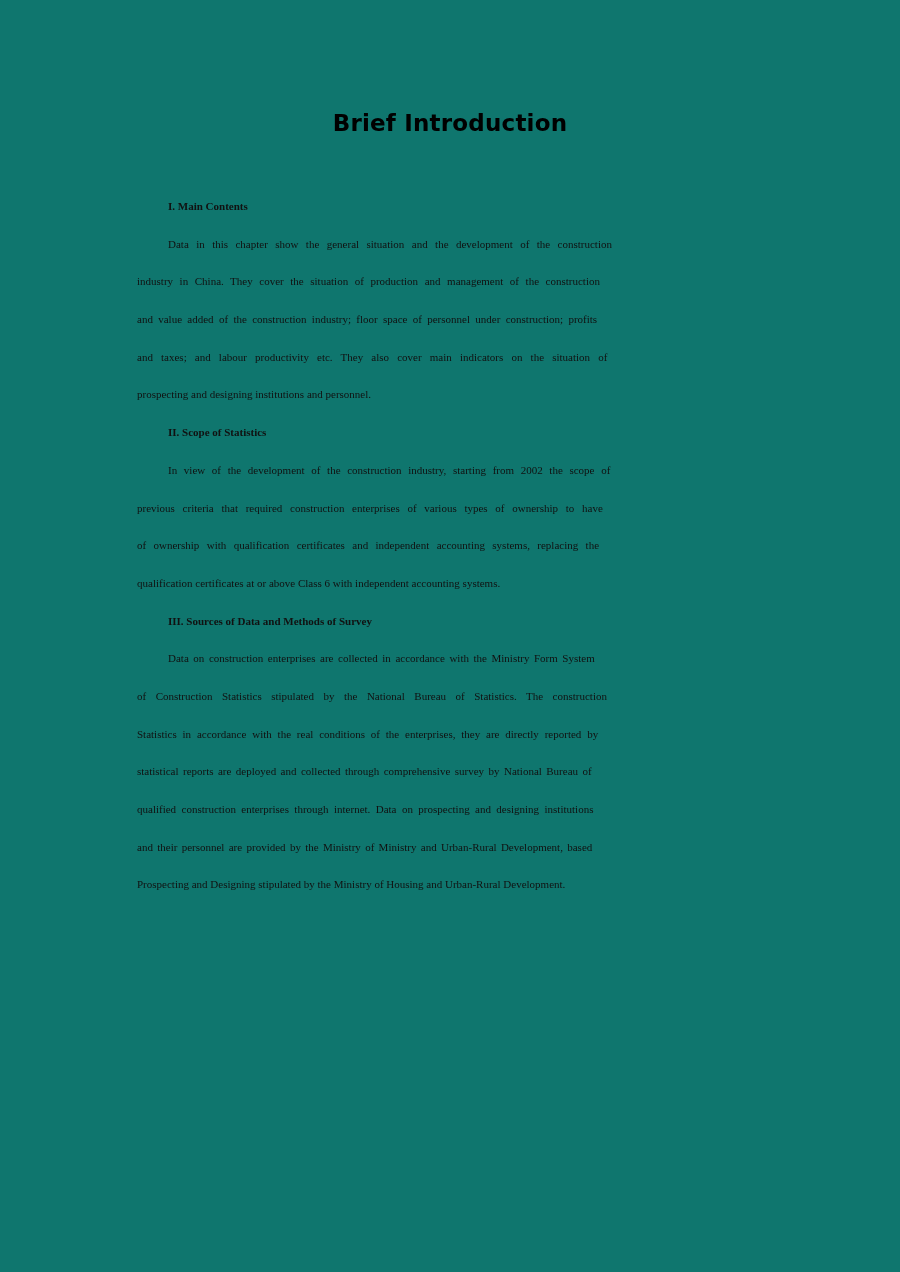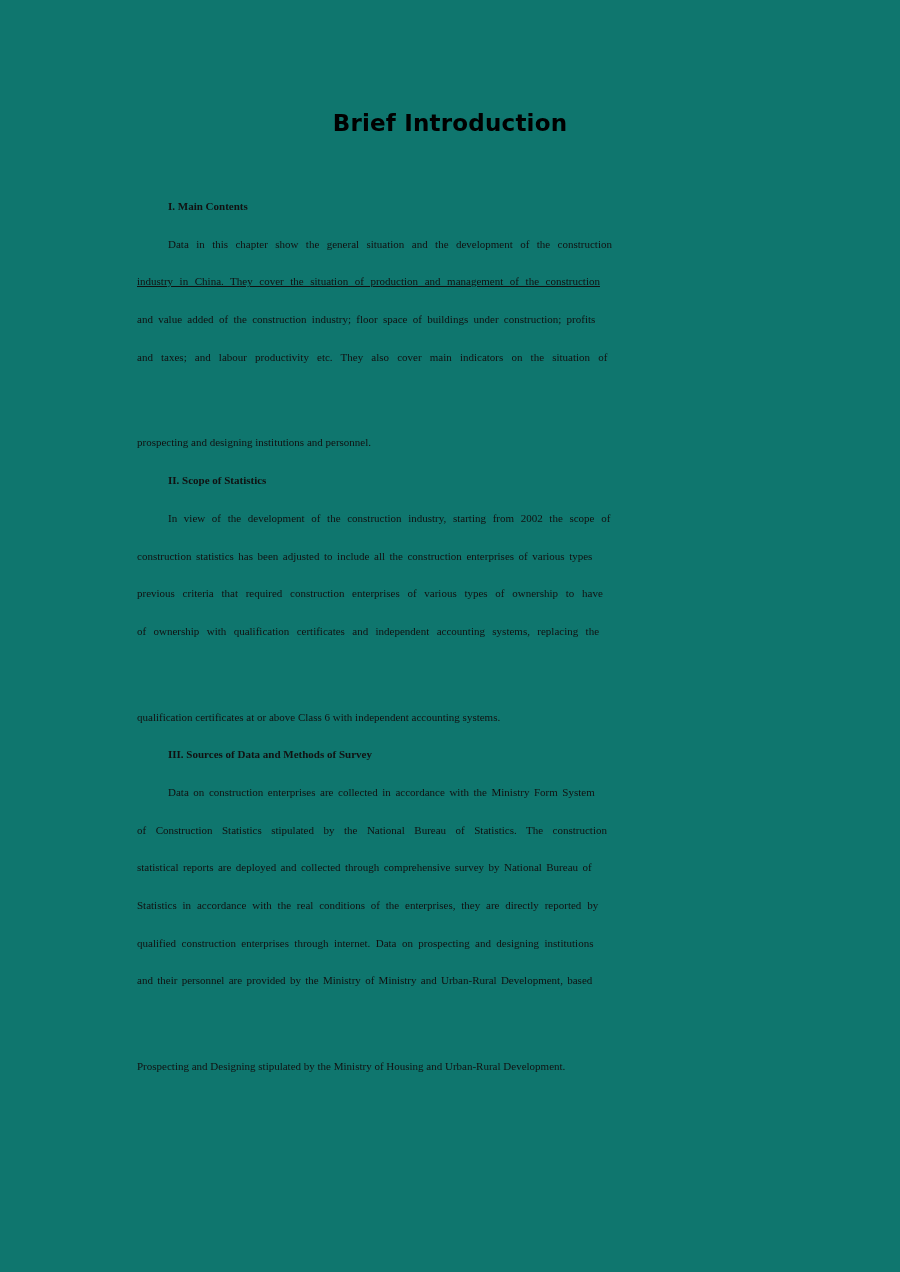--- a/index.html
+++ b/index.html
@@ -20,59 +20,58 @@
     .heading {
       font-weight: bold; height: 37.7px; line-height: 24px;
       padding-left: 31px; margin: 0;
     }
     .line {
       height: 37.7px; line-height: 24px;
       text-align: justify; text-align-last: justify;
       white-space: nowrap; overflow: visible;
     }
     .line.first { padding-left: 31px; }
-    .line.last { text-align-last: left; margin-top: 48px; }
+    .line.last { text-align-last: left; }
     .para { margin: 0; }
   </style>
 </head>
 <body>
 
 <div class="page">
   <div class="title">Brief Introduction</div>
 
   <div class="content">
 
     <div>
       <div class="heading">I. Main Contents</div>
       <div class="para">
         <div class="line first" style="white-space: nowrap; text-align-last: left; word-spacing: 4.66px;">Data in this chapter show the general situation and the development of the construction</div>
-        <div class="line" style="white-space: nowrap; text-align-last: left; word-spacing: 3.81px; text-decoration: underline;">industry in China. They cover the situation of production and management of the construction</div>
-        <div class="line" style="white-space: nowrap; text-align-last: left; word-spacing: 2.57px;">and value added of the construction industry; floor space of buildings under construction; profits</div>
+        <div class="line" style="white-space: nowrap; text-align-last: left; word-spacing: 3.81px;">industry in China. They cover the situation of production and management of the construction</div>
+        <div class="line" style="white-space: nowrap; text-align-last: left; word-spacing: 2.57px;">and value added of the construction industry; floor space of personnel under construction; profits</div>
         <div class="line" style="white-space: nowrap; text-align-last: left; word-spacing: 5.4px;">and taxes; and labour productivity etc. They also cover main indicators on the situation of</div>
         <div class="line last">prospecting and designing institutions and personnel.</div>
       </div>
     </div>
 
     <div>
       <div class="heading">II. Scope of Statistics</div>
       <div class="para">
         <div class="line first" style="white-space: nowrap; text-align-last: left; word-spacing: 3.91px;">In view of the development of the construction industry, starting from 2002 the scope of</div>
-        <div class="line" style="white-space: nowrap; text-align-last: left; word-spacing: 1.78px;">construction statistics has been adjusted to include all the construction enterprises of various types</div>
         <div class="line" style="white-space: nowrap; text-align-last: left; word-spacing: 4.96px;">previous criteria that required construction enterprises of various types of ownership to have</div>
         <div class="line" style="white-space: nowrap; text-align-last: left; word-spacing: 4.63px;">of ownership with qualification certificates and independent accounting systems, replacing the</div>
         <div class="line last">qualification certificates at or above Class 6 with independent accounting systems.</div>
       </div>
     </div>
 
     <div>
       <div class="heading">III. Sources of Data and Methods of Survey</div>
       <div class="para">
         <div class="line first" style="white-space: nowrap; text-align-last: left; word-spacing: 1.81px;">Data on construction enterprises are collected in accordance with the Ministry Form System</div>
         <div class="line" style="white-space: nowrap; text-align-last: left; word-spacing: 6.75px;">of Construction Statistics stipulated by the National Bureau of Statistics. The construction</div>
+        <div class="line" style="white-space: nowrap; text-align-last: left; word-spacing: 3.07px;">Statistics in accordance with the real conditions of the enterprises, they are directly reported by</div>
         <div class="line" style="white-space: nowrap; text-align-last: left; word-spacing: 1.69px;">statistical reports are deployed and collected through comprehensive survey by National Bureau of</div>
-        <div class="line" style="white-space: nowrap; text-align-last: left; word-spacing: 3.07px;">Statistics in accordance with the real conditions of the enterprises, they are directly reported by</div>
         <div class="line" style="white-space: nowrap; text-align-last: left; word-spacing: 2.66px;">qualified construction enterprises through internet. Data on prospecting and designing institutions</div>
         <div class="line" style="white-space: nowrap; text-align-last: left; word-spacing: 1.56px;">and their personnel are provided by the Ministry of Ministry and Urban-Rural Development, based</div>
         <div class="line last">Prospecting and Designing stipulated by the Ministry of Housing and Urban-Rural Development.</div>
       </div>
     </div>
   </div>
 </div>
 
 </body></html>

